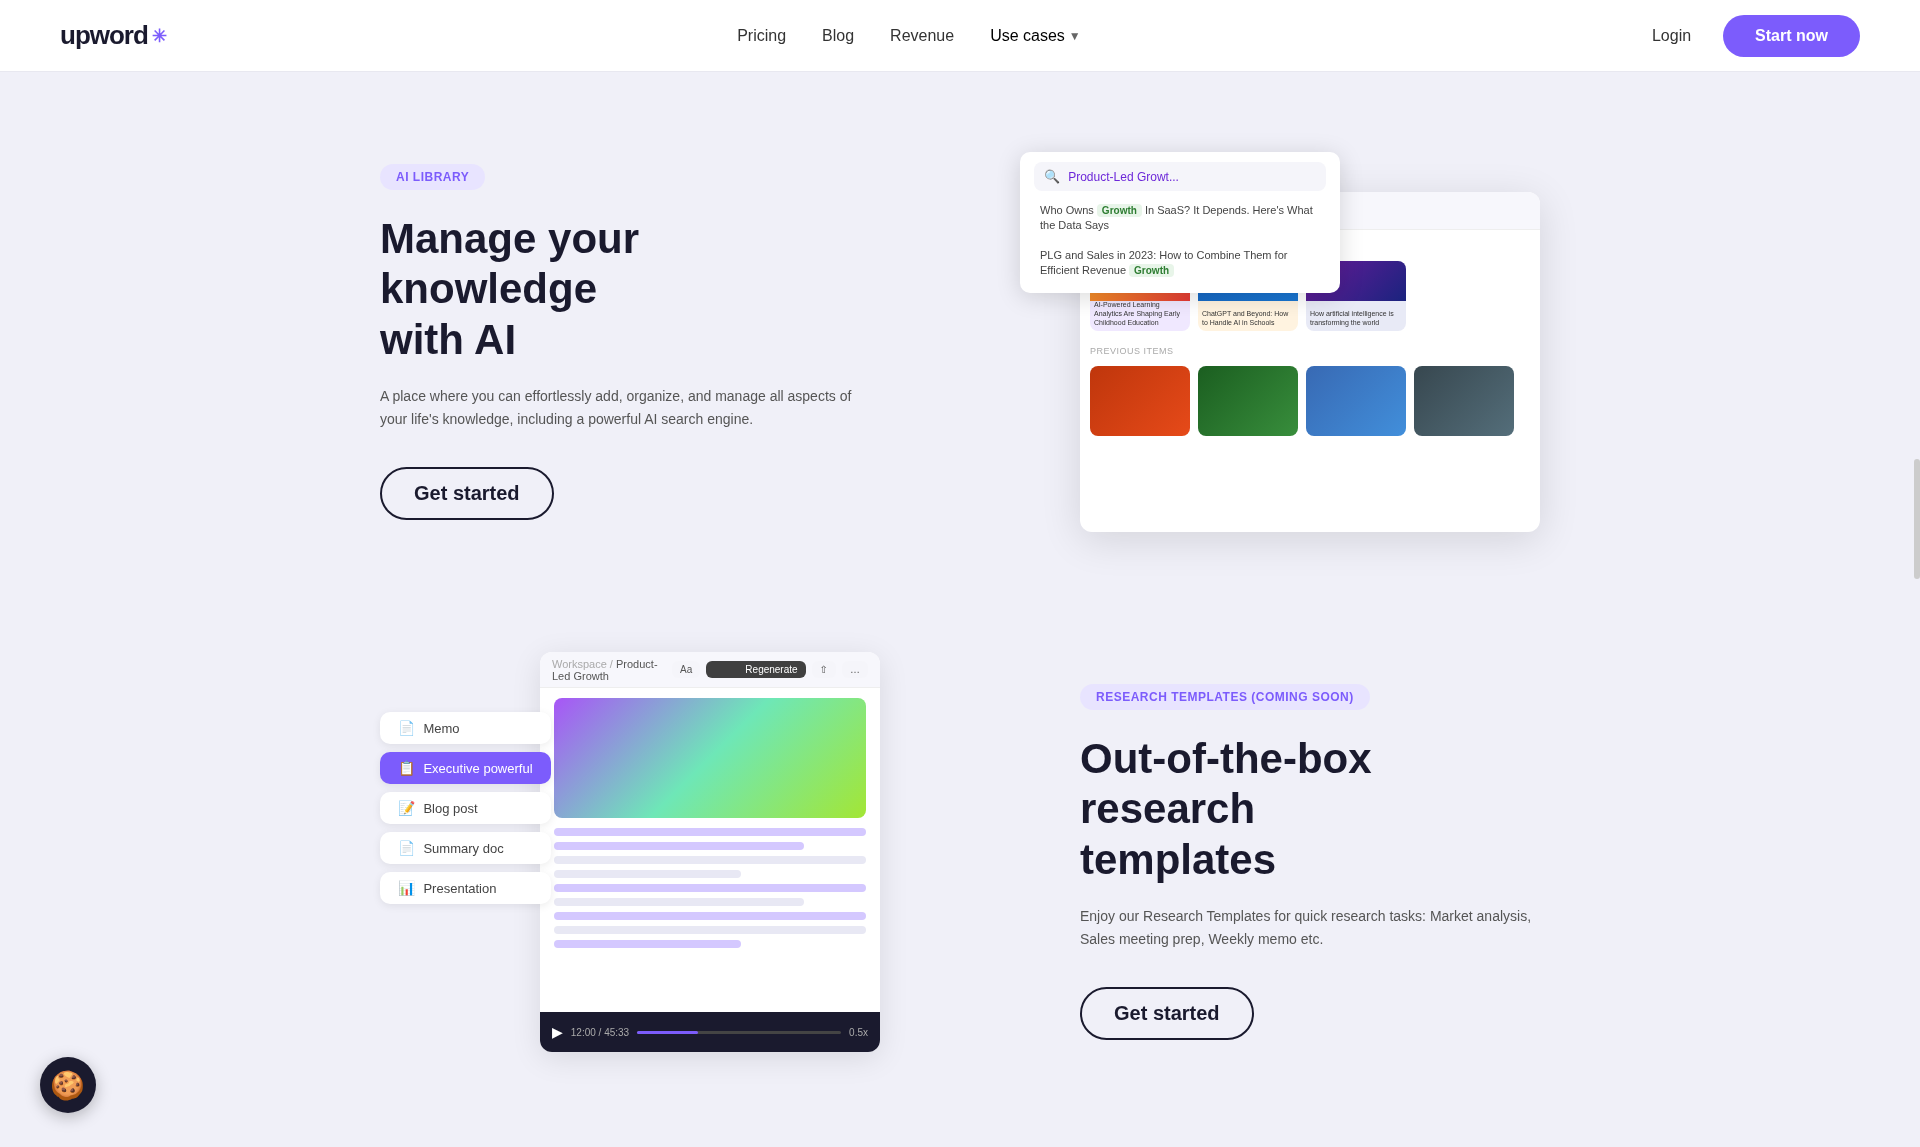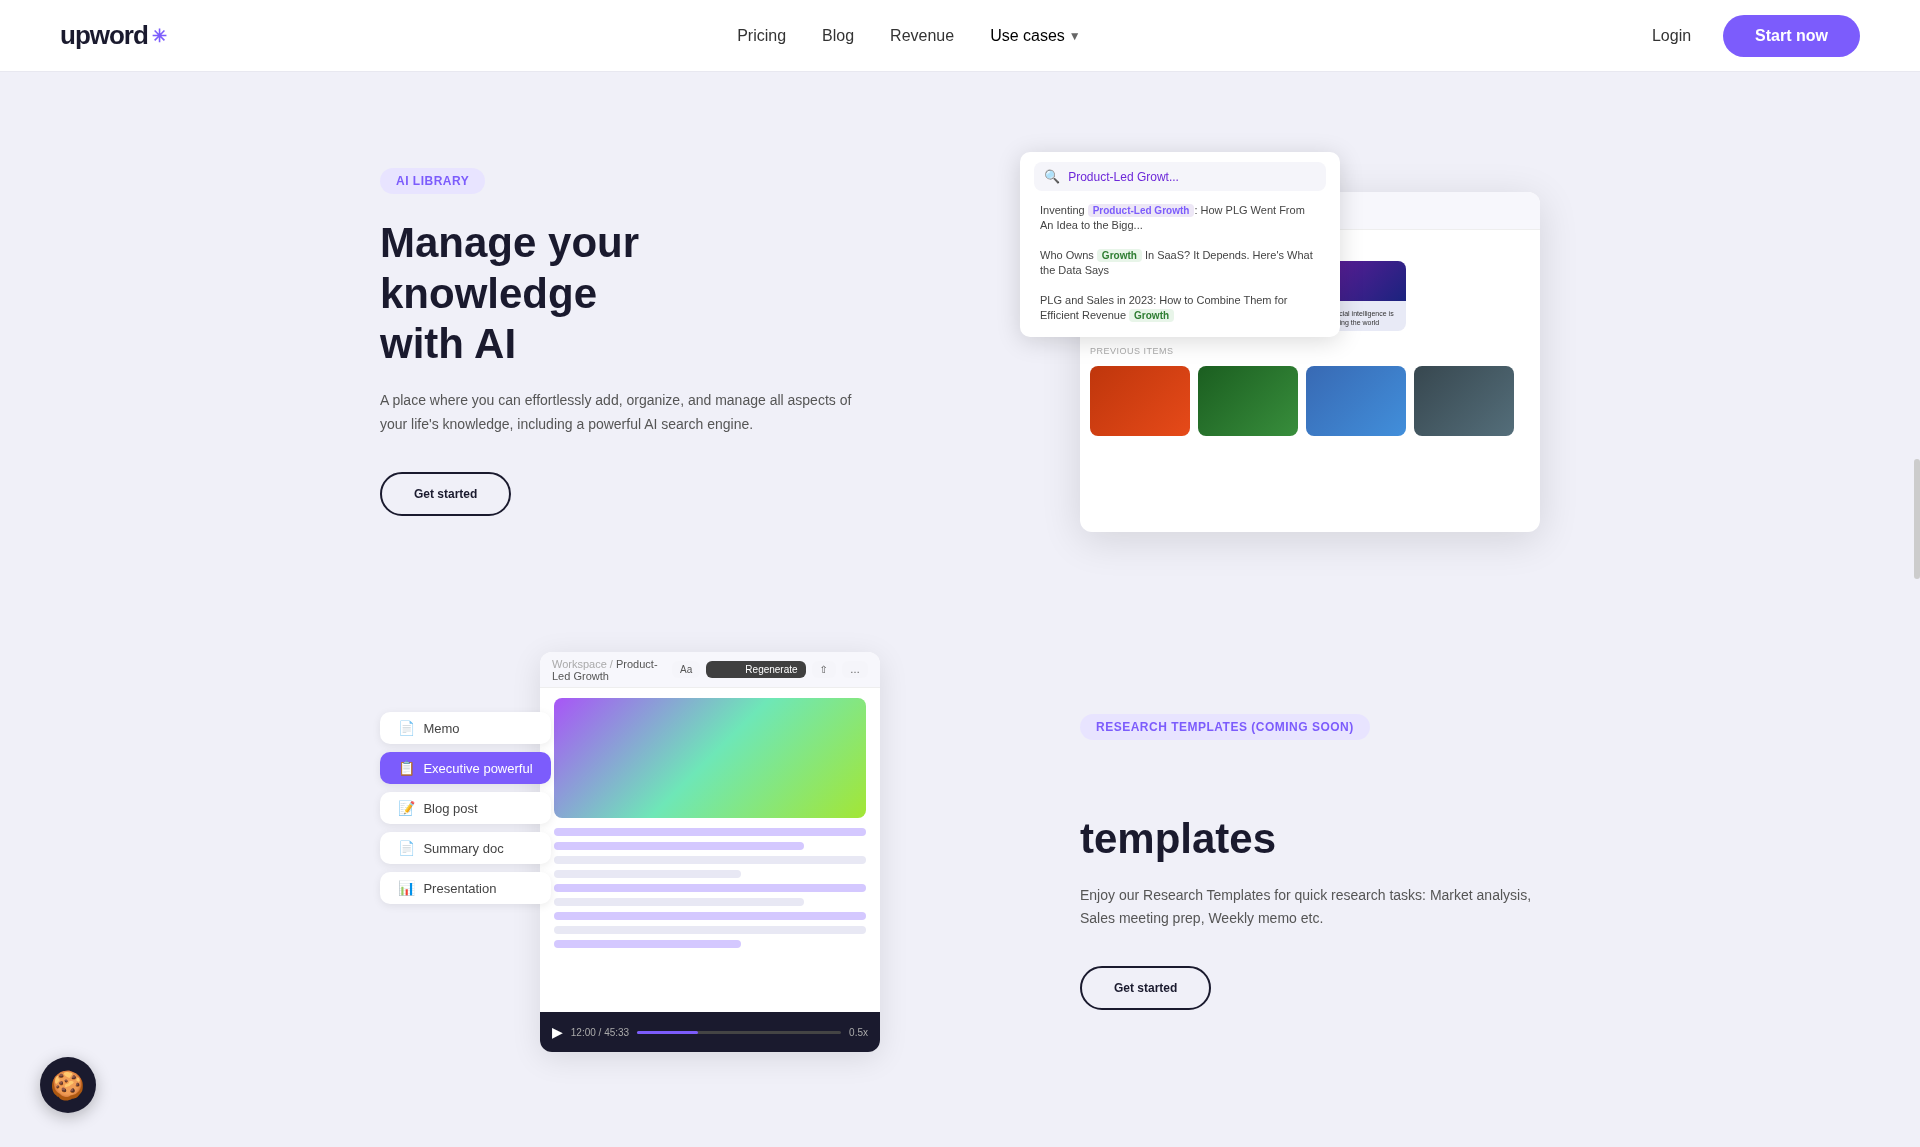--- a/index.html
+++ b/index.html
@@ -44,21 +44,21 @@
       padding: 6px 16px; border-radius: 20px; margin-bottom: 24px;
     }
     .section-heading {
       font-size: 42px; font-weight: 800; color: #1a1a2e; line-height: 1.2; margin-bottom: 20px;
     }
     .section-desc {
       font-size: 14px; color: #555; line-height: 1.65; margin-bottom: 36px;
     }
     .get-started-btn {
       background: transparent; color: #1a1a2e; border: 2px solid #1a1a2e;
-      border-radius: 50px; padding: 13px 32px; font-size: 12px; font-weight: 600;
+      border-radius: 50px; padding: 13px 32px; font-size: 20px; font-weight: 600;
       cursor: pointer;
     }
 
     
     .section-right { position: relative; width: 520px; height: 380px; flex-shrink: 0; }
     .app-mockup {
       background: #fff; border-radius: 12px; box-shadow: 0 8px 40px rgba(0,0,0,0.12);
       width: 460px; height: 340px; position: absolute; right: 0; bottom: 0;
       overflow: hidden;
     }
@@ -241,23 +241,20 @@
     </div>
 
     <div class="section-right">
 
       <div class="search-popup">
         <div class="search-input-row">
           <span class="search-icon-small">🔍</span>
           <span class="search-text">Product-Led Growt...</span>
         </div>
         <div class="search-results">
-          <div class="search-result-item">
-            Inventing <span class="highlight-purple">Product-Led Growth</span>: How PLG Went From An Idea to the Bigg...
-          </div>
           <div class="search-result-item">
             Who Owns <span class="highlight-green">Growth</span> In SaaS? It Depends. Here's What the Data Says
           </div>
           <div class="search-result-item">
             PLG and Sales in 2023: How to Combine Them for Efficient Revenue <span class="highlight-green">Growth</span>
           </div>
         </div>
       </div>
 
       <div class="app-mockup">
@@ -370,21 +367,21 @@
             <div class="audio-progress"></div>
           </div>
           <span class="audio-speed">0.5x</span>
         </div>
       </div>
     </div>
 
     <div class="section-2-right">
       <div class="badge badge-coming">RESEARCH TEMPLATES (COMING SOON)</div>
       <h2 class="section-heading">
-        <br>
+        <span>Out-of-the-box research</span><br>
         <span>templates</span>
       </h2>
       <p class="section-desc">Enjoy our Research Templates for quick research tasks: Market analysis, Sales meeting prep, Weekly memo etc.</p>
       <button class="get-started-btn">Get started</button>
     </div>
   </div>
 
 </div>
 
 <div class="cookie-widget">

